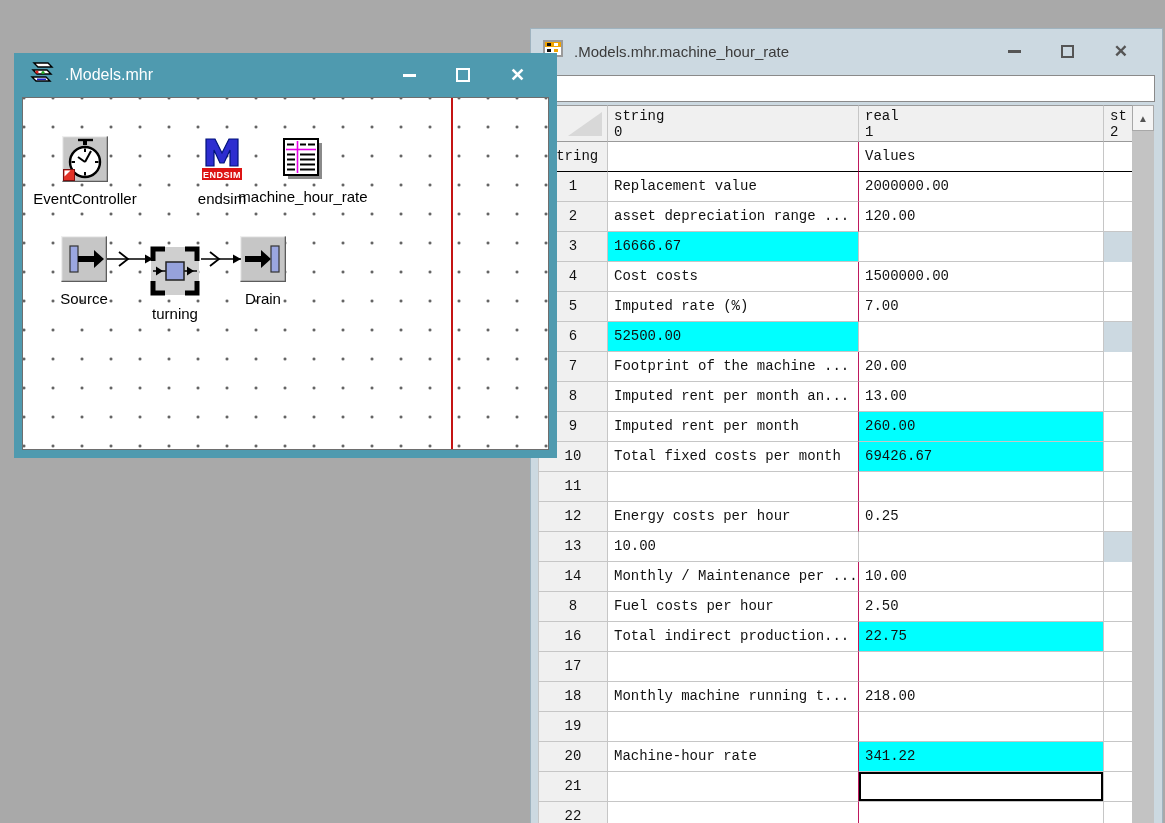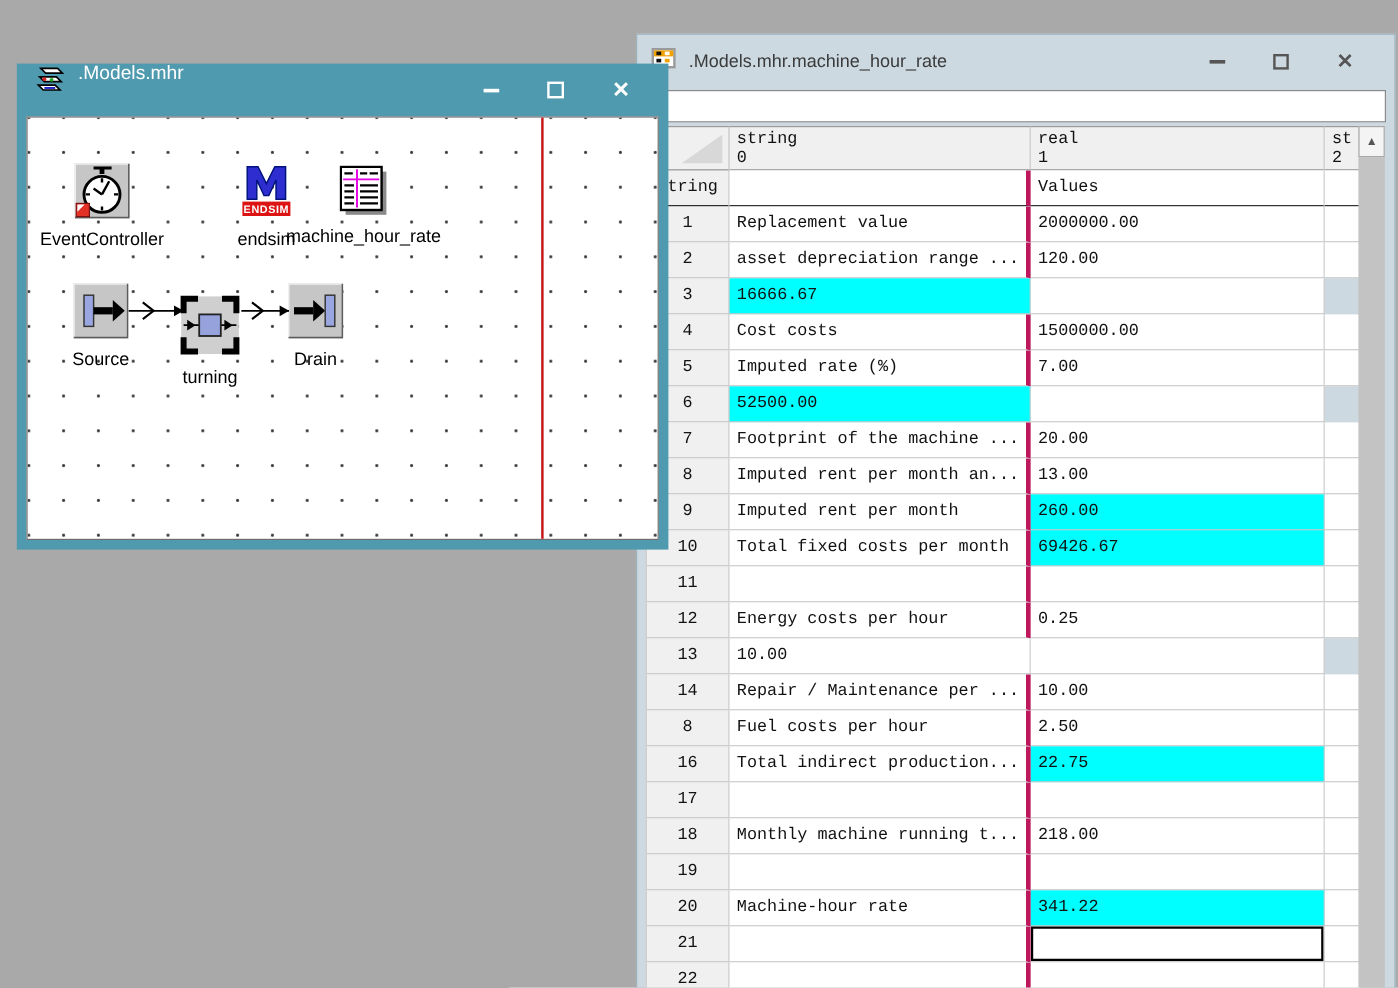--- a/index.html
+++ b/index.html
@@ -25,33 +25,33 @@
                border-bottom:1px solid #c6c6c6; background:#fff; white-space:nowrap; overflow:hidden; }
   .thead > div { background:#f0f0f0; border-top:1px solid #9a9a9a; border-bottom:1px solid #9a9a9a;
                  padding:2px 6px; line-height:16px; height:37px; }
   .thead .rowhdr, .trow .rowhdr { border-left:1px solid #c6c6c6; }
   .thead span { display:block; }
   .corner { position:relative; }
   .tri { position:absolute; right:5px; bottom:5px; width:0; height:0;
          border-left:34px solid transparent; border-bottom:24px solid #d8d8d8; }
   .trow > div { height:30px; line-height:29px; padding:0 6px; }
   .trow .rowhdr { background:#f0f0f0; text-align:center; padding:0 2px; }
-  .trow .c0 { border-right:4px solid #be185d; }
+  .trow .c0 { border-right:1px solid #be185d; }
   .row0 > div { border-bottom:1px solid #000; }
   .hl { background:var(--hl) !important; }
   .selcell { box-shadow: inset 0 0 0 2px #000; }
 
   .scrollbar { position:absolute; right:8px; top:76px; bottom:0; width:22px; background:#c3c3c3; }
   .sb-up { height:26px; background:#f4f4f4; border:1px solid #a8a8a8; box-sizing:border-box;
            color:#555; font-size:10px; display:flex; align-items:center; justify-content:center; }
 
   
   .win1 { position:absolute; left:14px; top:53px; width:543px; height:405px;
           background:#4f9aaf; z-index:2; box-sizing:border-box; }
-  .win1 .tbar { height:44px; display:flex; padding:0 14px 0 15px; }
+  .win1 .tbar { height:44px; display:flex; align-items:center; padding:0 14px 0 15px; }
   .win1 .title { font-size:16px; color:#fff; margin-left:10px; }
   .win1 .controls { margin-left:auto; display:flex; align-items:center; gap:40px; margin-right:18px; }
   .win1 .btn-min { width:13px; height:3px; background:#fff; }
   .win1 .btn-max { width:14px; height:14px; border:2px solid #fff; box-sizing:border-box; }
   .win1 .btn-close { color:#fff; font-size:18px; font-weight:bold; line-height:1; }
   .canvas { position:absolute; left:8px; right:8px; top:44px; bottom:8px; background:#fff;
             border:1px solid #6e6e6e; box-sizing:border-box;
             background-image:radial-gradient(circle, #3c3c3c 1px, rgba(0,0,0,0) 1.5px);
             background-size:29px 29px; background-position:15.5px 14.5px; }
   .redline { position:absolute; left:428px; top:0; bottom:0; width:2px; background:#c41414; }
@@ -185,21 +185,21 @@
             <div class="c1">0.25</div>
             <div class="c2"></div>
           </div>
           <div class="trow">
             <div class="rowhdr">13</div>
             <div class="c1">10.00</div>
             <div class="c2"></div>
           </div>
           <div class="trow">
             <div class="rowhdr">14</div>
-            <div class="c0">Repair / Maintenance per ...</div>
+            <div class="c0">Monthly / Maintenance per ...</div>
             <div class="c1">10.00</div>
             <div class="c2"></div>
           </div>
           <div class="trow">
             <div class="rowhdr">8</div>
             <div class="c0">Fuel costs per hour</div>
             <div class="c1">2.50</div>
             <div class="c2"></div>
           </div>
           <div class="trow">

